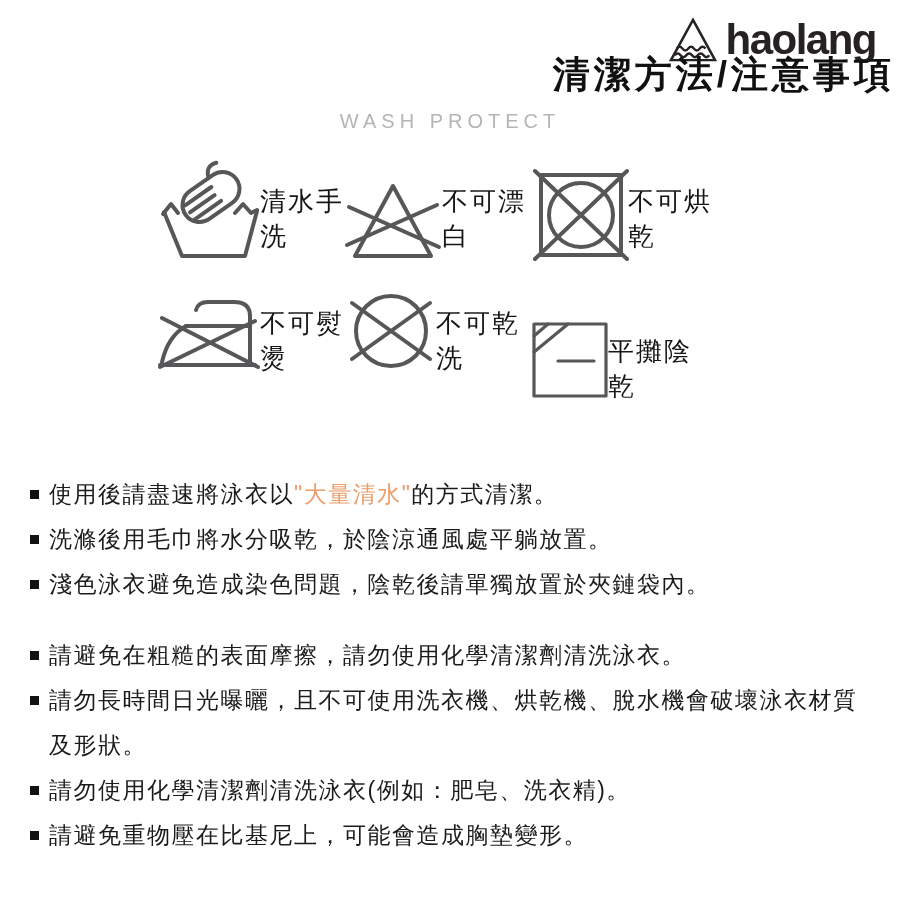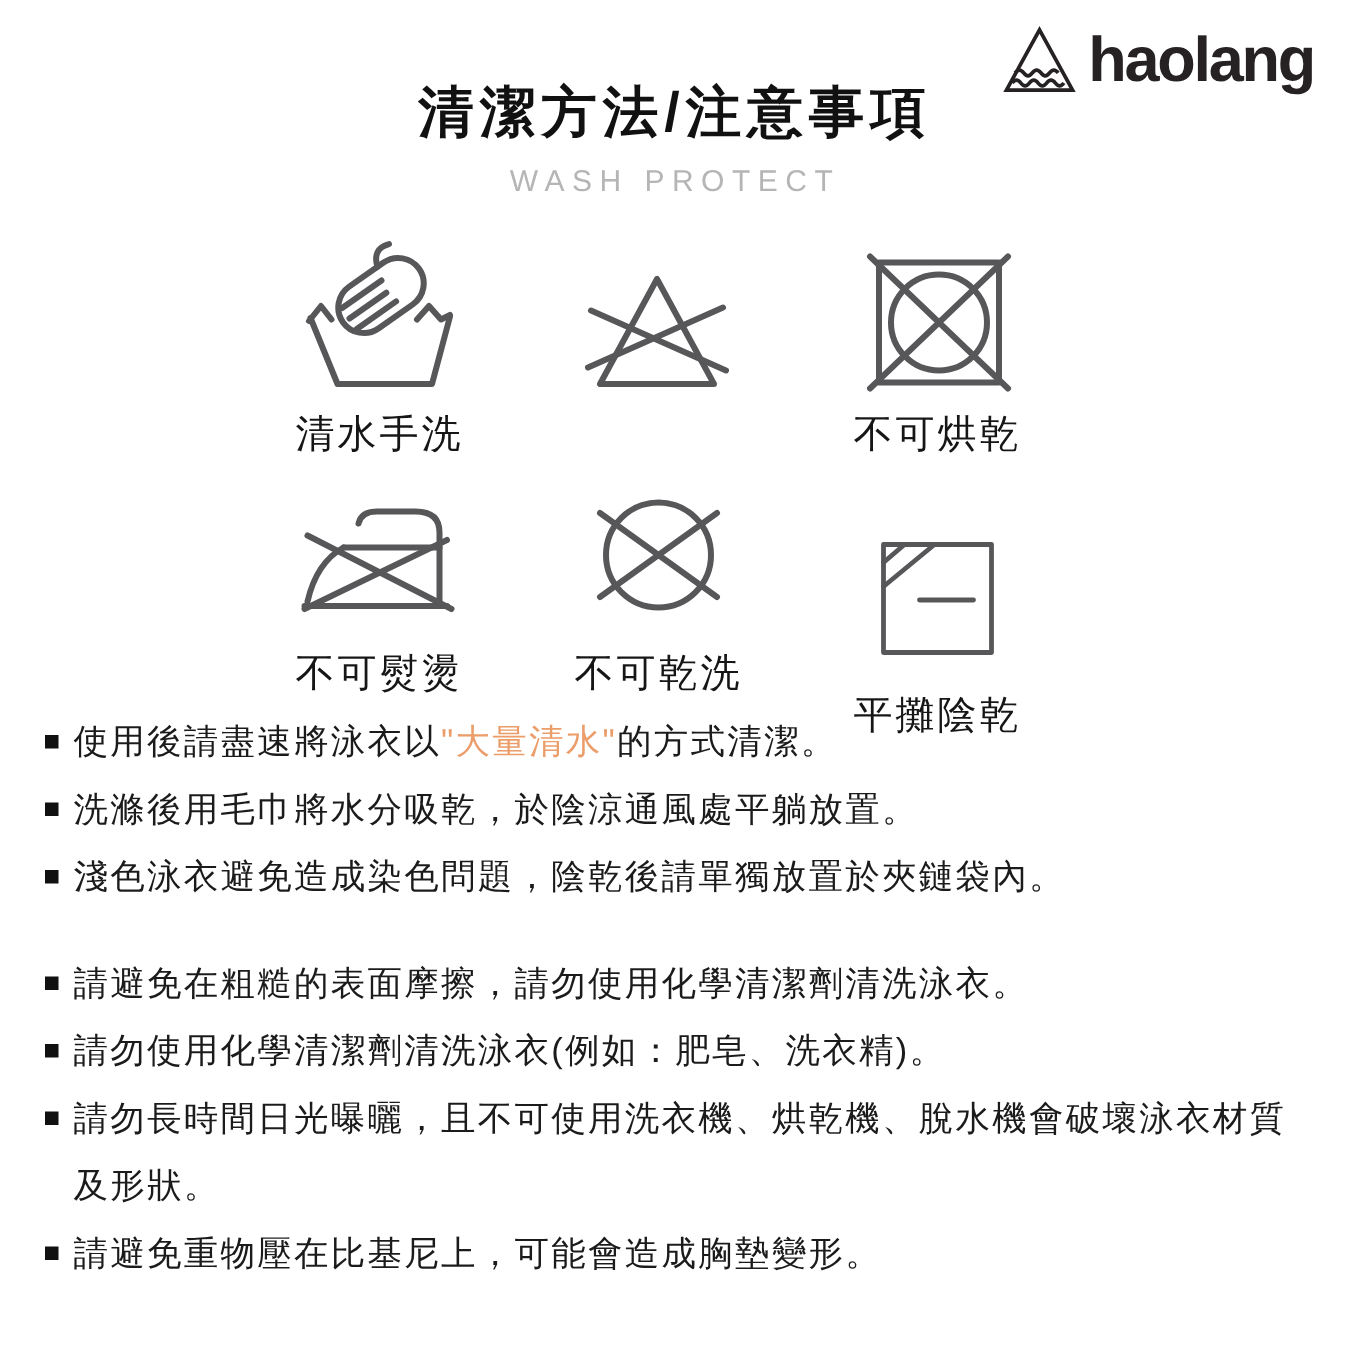--- a/index.html
+++ b/index.html
@@ -7,29 +7,29 @@
     position:relative; width:900px; height:900px; background:#ffffff;
     font-family:"Liberation Sans","DejaVu Sans",sans-serif; color:#1b1b1b; overflow:hidden;
   }
 
   
   .logo { position:absolute; top:16px; right:24px; display:flex; align-items:center; gap:7px;text-align:center; }
   .logo svg { display:block; }
   .logo-text { font-size:42px; font-weight:700; letter-spacing:-1.5px; color:#262123; }
 
   
-  .title { position:absolute; top:50px; left:5px; width:890px; text-align:center;
+  .title { position:absolute; top:50px; left:5px; width:890px; text-align:right;
            font-size:37px; font-weight:700; letter-spacing:4px; color:#111; }
   .subtitle { position:absolute; top:110px; left:10px; width:880px; text-align:center;
               font-size:20px; letter-spacing:5px; color:#b5b5b5; }
 
   
   .symbols { position:absolute; top:165px; left:160px; width:560px; }
   .sym-row { display:flex; }
-  .sym-cell { width:186px; display:flex; flex-direction:column; align-items:center; }
+  .sym-cell { width:186px; display:flex; align-items:center; }
   .sym-icon { height:97px; display:flex; align-items:flex-end; justify-content:center; }
   .sym-label { margin-top:10px; font-size:26px; letter-spacing:2px; font-weight:500; color:#161616; }
   .row2 { margin-top:22px; }
   .row2 .sym-icon { height:80px; }
   .row2 .sym-label { margin-top:22px; }
   .cell-6 { transform:translateY(28px); }
 
   svg.care { overflow:visible; }
   svg.care path, svg.care rect, svg.care circle {
     stroke:#57575a; stroke-width:4; fill:none; stroke-linecap:round; stroke-linejoin:round;
@@ -82,20 +82,21 @@
         <div class="sym-label">清水手洗</div>
       </div>
 
       <div class="sym-cell">
         <div class="sym-icon">
           <svg class="care" width="96" height="82" viewBox="0 0 96 82">
             <path d="M47,6 L9,76 L85,76 Z"></path>
             <path d="M3,27 L93,67 M91,25 L1,65"></path>
           </svg>
         </div>
+        <div class="sym-label">不可漂白</div>
       </div>
 
       <div class="sym-cell">
         <div class="sym-icon">
           <svg class="care" width="96" height="92" viewBox="0 0 96 92">
             <rect x="9" y="5" width="80" height="80"></rect>
             <circle cx="49" cy="45" r="32"></circle>
             <path d="M3,1 L95,89 M95,1 L3,89"></path>
           </svg>
         </div>
@@ -151,23 +152,23 @@
       <span>洗滌後用毛巾將水分吸乾，於陰涼通風處平躺放置。</span>
     </div>
     <div class="note">
       <span>淺色泳衣避免造成染色問題，陰乾後請單獨放置於夾鏈袋內。</span>
     </div>
 
     <div class="note group2">
       <span>請避免在粗糙的表面摩擦，請勿使用化學清潔劑清洗泳衣。</span>
     </div>
     <div class="note">
-      <span>請勿使用化學清潔劑清洗泳衣(例如：肥皂、洗衣精)。</span>
+      <span>請勿長時間日光曝曬，且不可使用洗衣機、烘乾機、脫水機會破壞泳衣材質及形狀。</span>
     </div>
     <div class="note">
-      <span>請勿長時間日光曝曬，且不可使用洗衣機、烘乾機、脫水機會破壞泳衣材質及形狀。</span>
+      <span>請勿使用化學清潔劑清洗泳衣(例如：肥皂、洗衣精)。</span>
     </div>
     <div class="note">
       <span>請避免重物壓在比基尼上，可能會造成胸墊變形。</span>
     </div>
   </div>
 
 </div>
 
 </body></html>

